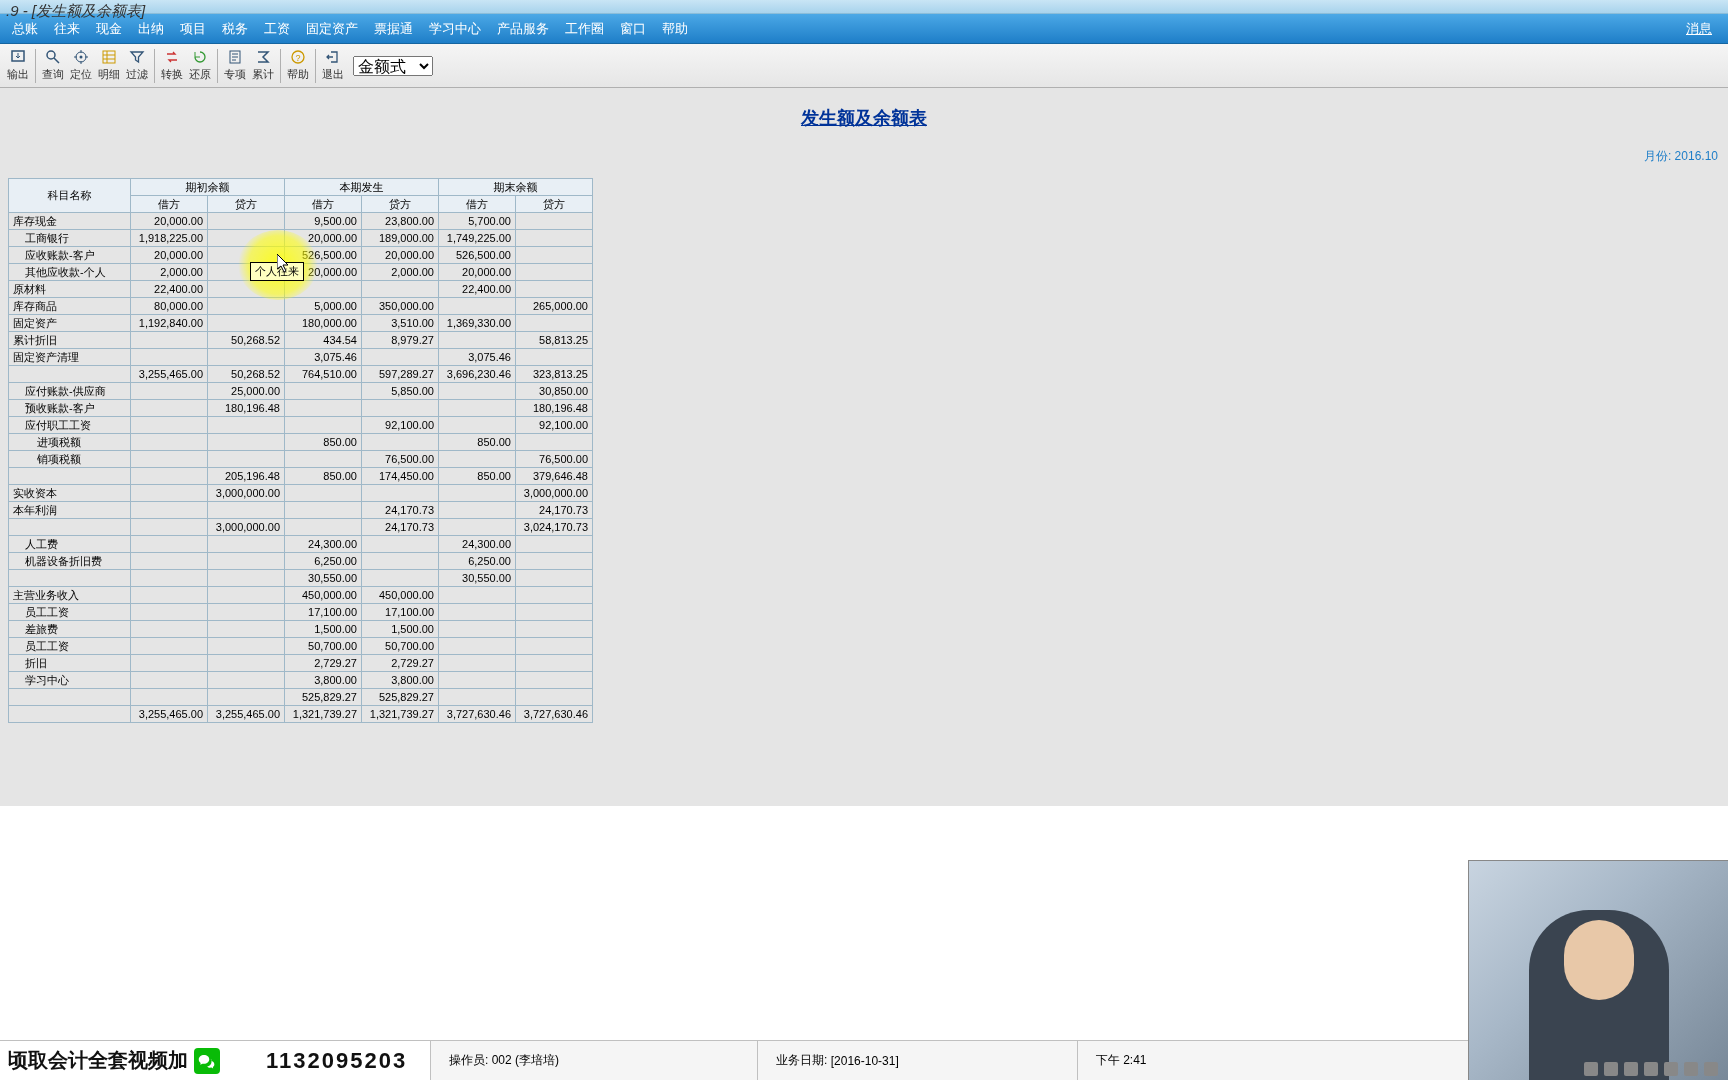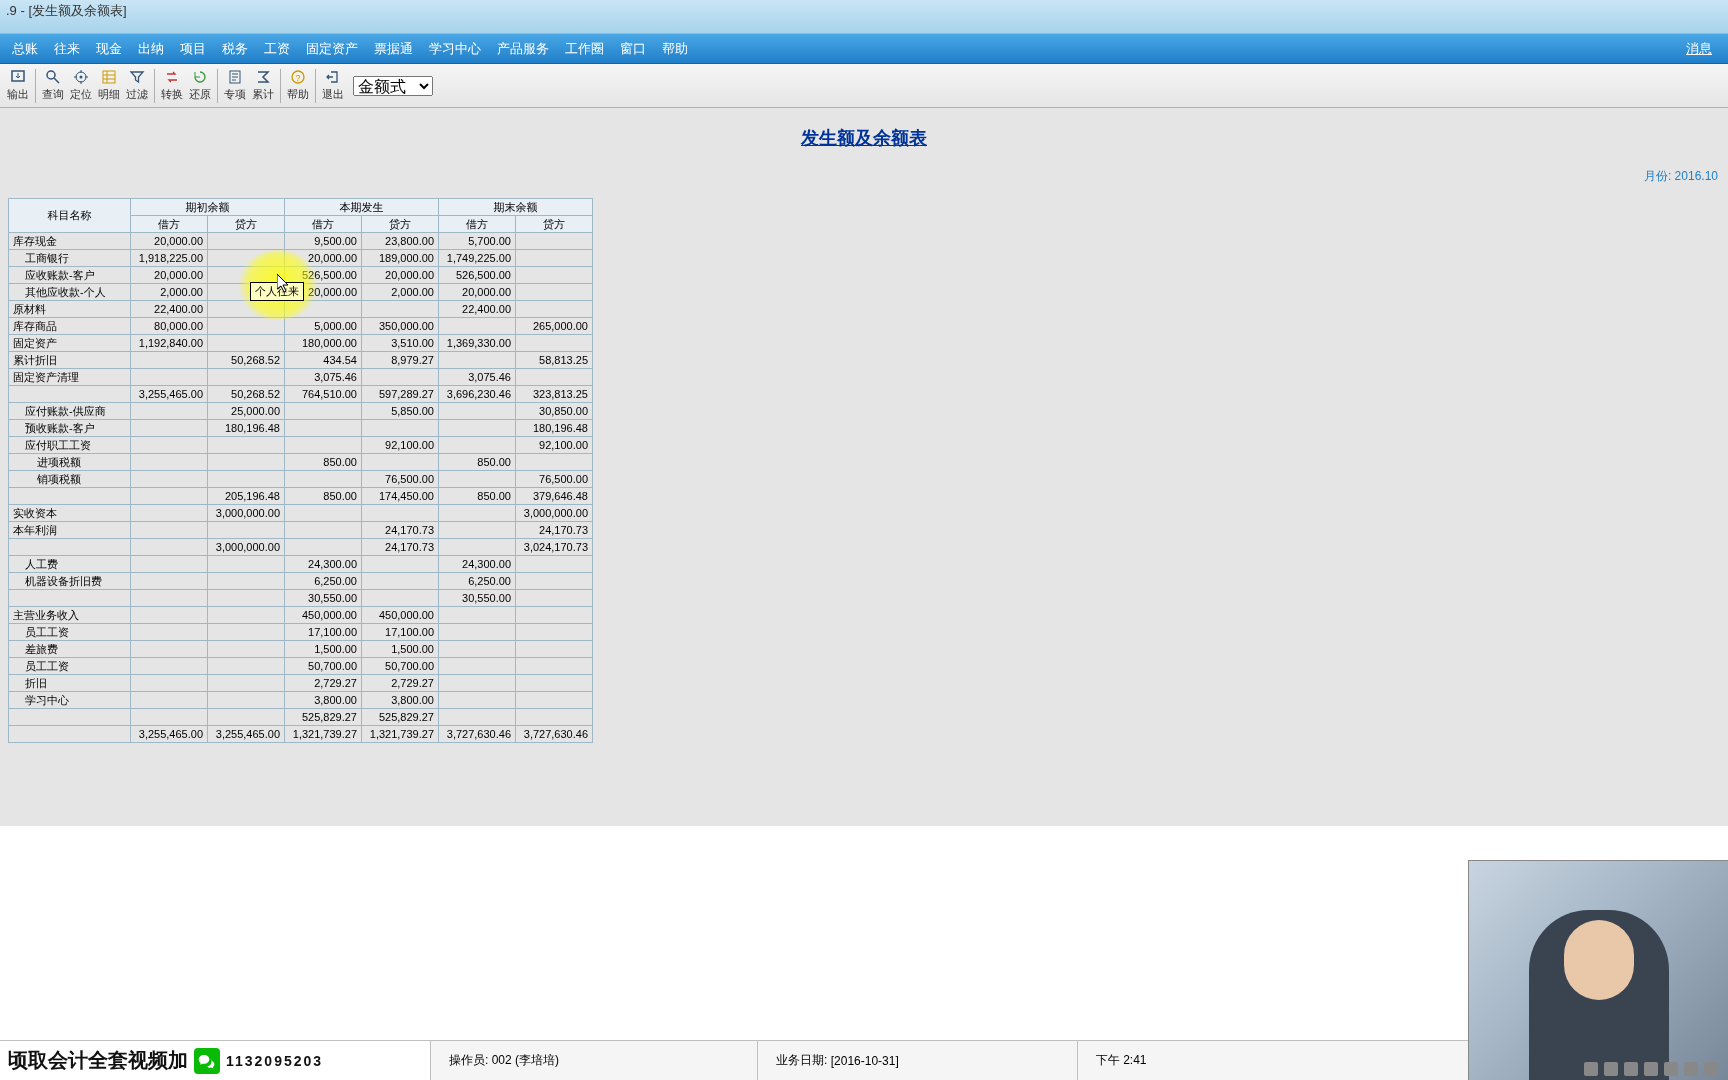--- a/index.html
+++ b/index.html
@@ -1,18 +1,18 @@
 <!DOCTYPE html>
 <html><head>
 <meta charset="utf-8">
 <style>
 * { box-sizing: border-box; margin: 0; padding: 0; }
 body { font-family: "SimSun", "Microsoft YaHei", sans-serif; font-size: 12px; background: #fff; overflow: hidden; width: 1728px; height: 1080px; position: relative; }
 
-.titlebar { height: 34px; background: linear-gradient(#c9e5f5, #a8d3ec); color: #333; padding: 2px 6px; font-size: 13px; border-bottom: 1px solid #8bbdd9; }
+.titlebar { height: 14px; background: linear-gradient(#c9e5f5, #a8d3ec); color: #333; padding: 2px 6px; font-size: 15px; border-bottom: 1px solid #8bbdd9; font-style: italic; }
 
 .menubar { height: 30px; background: linear-gradient(#4ba8e6, #1e7ec8); display: flex; align-items: center; padding: 0 4px; border-bottom: 1px solid #1565a0; }
 .menubar .menu-item { color: #fff; padding: 4px 8px; cursor: pointer; font-size: 13px; }
 .menubar .msg-link { margin-left: auto; color: #fff; text-decoration: underline; font-size: 13px; padding-right: 12px; cursor: pointer; }
 
 .toolbar { height: 44px; background: linear-gradient(#f5f5f5, #e6e6e6); display: flex; align-items: center; padding: 2px 4px; border-bottom: 1px solid #b0b0b0; }
 .toolbar .tb-btn { display: flex; flex-direction: column; align-items: center; justify-content: center; width: 28px; height: 40px; cursor: pointer; border: 1px solid transparent; }
 .toolbar .tb-btn .ico { width: 16px; height: 16px; display: block; margin-bottom: 2px; }
 .toolbar .tb-btn .lbl { font-size: 11px; color: #333; }
 .toolbar .sep { width: 1px; height: 34px; background: #b0b0b0; margin: 0 3px; }
@@ -32,21 +32,21 @@
 .col-name { width: 122px; }
 .col-num { width: 77px; }
 
 .highlight { position: absolute; left: 238px; top: 142px; width: 80px; height: 70px; background: radial-gradient(circle, rgba(255,255,0,0.85) 0%, rgba(255,255,0,0.55) 55%, rgba(255,255,0,0) 75%); border-radius: 50%; pointer-events: none; z-index: 5; }
 .tooltip { position: absolute; left: 250px; top: 174px; background: #ffffc0; border: 1px solid #000; padding: 1px 4px; font-size: 11px; z-index: 6; }
 .cursor { position: absolute; left: 277px; top: 166px; z-index: 7; pointer-events: none; }
 
 .bottom-banner { position: absolute; left: 0; bottom: 0; height: 40px; display: flex; align-items: center; background: #fff; z-index: 20; padding: 0 8px; border-top: 1px solid #c0c0c0; width: 430px; }
 .bottom-banner .txt1 { font-size: 20px; font-weight: bold; color: #111; }
 .bottom-banner .wechat { width: 26px; height: 26px; background: #09bb07; border-radius: 4px; margin: 0 6px; display: flex; align-items: center; justify-content: center; color: #fff; font-size: 14px; }
-.bottom-banner .qq { font-size: 14px; font-weight: bold; letter-spacing: 2px; color: #111; }
+.bottom-banner .qq { font-size: 22px; font-weight: bold; letter-spacing: 2px; color: #111; margin-left: 40px; }
 
 .status-area { position: absolute; left: 430px; right: 0; bottom: 0; height: 40px; background: #f5f5f5; border-top: 1px solid #c0c0c0; display: flex; align-items: center; z-index: 19; }
 .status-area .sb-cell { padding: 0 18px; border-left: 1px solid #c0c0c0; height: 100%; display: flex; align-items: center; font-size: 12px; }
 
 .webcam { position: absolute; right: 0; bottom: 0; width: 260px; height: 220px; background: linear-gradient(135deg, #c8d4e0 0%, #a8b8c8 40%, #788898 100%); z-index: 30; border-left: 1px solid #888; border-top: 1px solid #888; display:flex; align-items:flex-end; justify-content:center; }
 .webcam .person { width: 140px; height: 170px; background: #3a4450; border-radius: 60px 60px 0 0; position: relative; }
 .webcam .person::before { content:""; position:absolute; top:10px; left:35px; width:70px; height:80px; background:#e8c8a8; border-radius:40px; }
 
 .tray { position: absolute; right: 10px; bottom: 4px; z-index: 40; display: flex; gap: 6px; align-items: center; }
 .tray .ti { width: 14px; height: 14px; background: #888; border-radius: 2px; }

